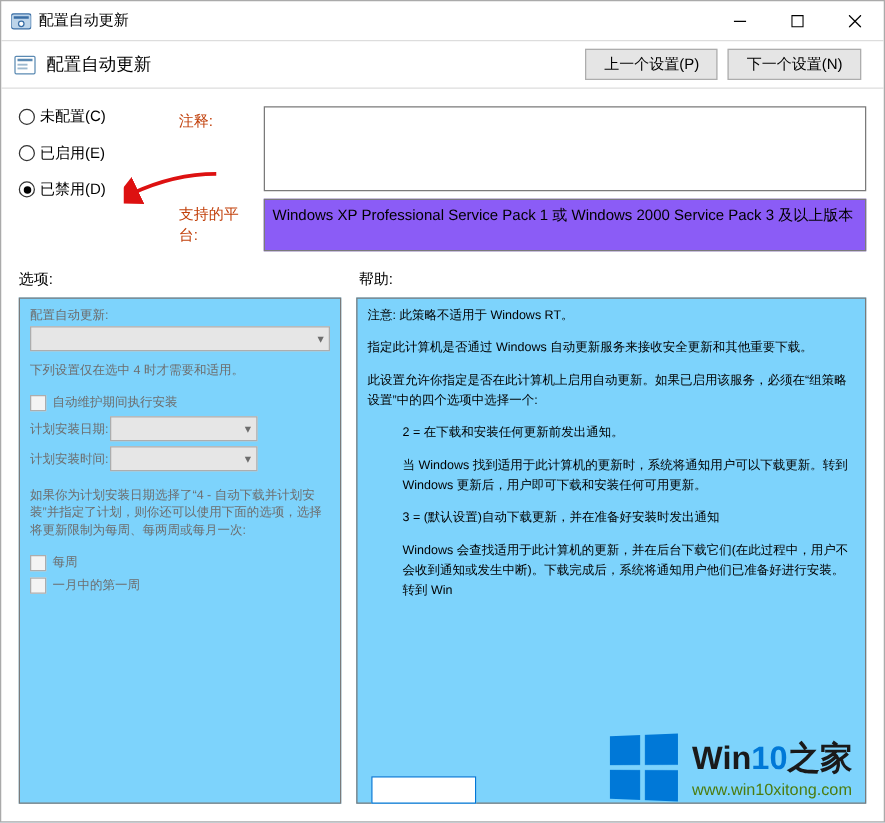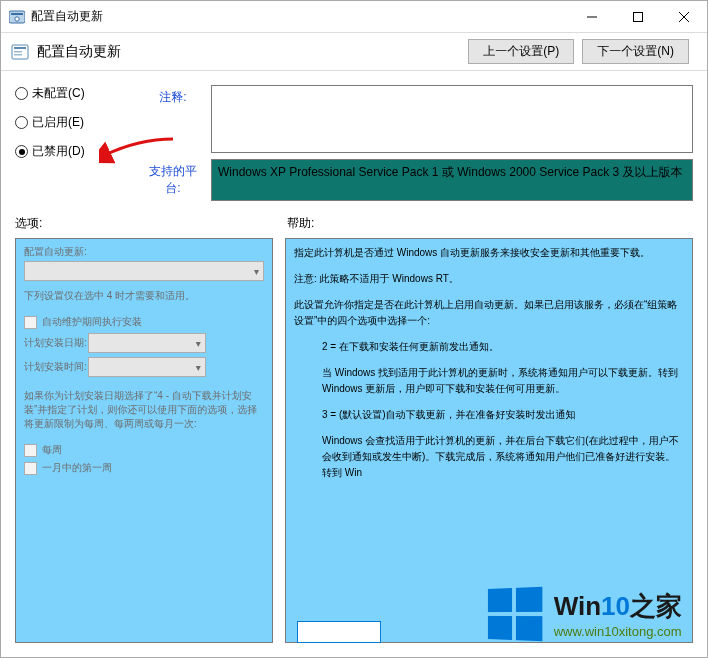--- a/index.html
+++ b/index.html
@@ -77,35 +77,35 @@
   .radio-dot.checked::after {
     content:""; width:6px; height:6px; background:#000; border-radius:50%;
   }
   .right-fields {
     flex:1;
     display:flex;
     flex-direction:column;
     gap:6px;
   }
   .field-row { display:flex; gap:8px; align-items:flex-start; }
-  .field-label { width:60px; text-align:center; color:#1d4ed8; padding-top:4px; }
+  .field-label { width:60px; text-align:left; color:#c2410c; padding-top:4px; }
   .textarea {
     flex:1;
     height: 68px;
     border:1px solid #7a7a7a;
     background:#fff;
     padding:4px;
     font-size:12px;
     resize:none;
     overflow-y:scroll;
   }
   .platform-box {
     flex:1;
     border:1px solid #7a7a7a;
-    background:#0f766e;
+    background:#8b5cf6;
     padding:4px 6px;
     font-size:12px;
     height: 42px;
     overflow-y:scroll;
   }
   .arrow {
     position:absolute;
     top: 64px; left: 98px;
     pointer-events:none;
   }
@@ -311,22 +311,22 @@
         <span class="chk"></span>
         <span>每周</span>
       </label>
       <label class="inline-row">
         <span class="chk"></span>
         <span>一月中的第一周</span>
       </label>
     </div>
 
     <div class="panel right">
+      <p>注意: 此策略不适用于 Windows RT。</p>
       <p>指定此计算机是否通过 Windows 自动更新服务来接收安全更新和其他重要下载。</p>
-      <p>注意: 此策略不适用于 Windows RT。</p>
       <p>此设置允许你指定是否在此计算机上启用自动更新。如果已启用该服务，必须在“组策略设置”中的四个选项中选择一个:</p>
       <p class="indent">2 = 在下载和安装任何更新前发出通知。</p>
       <p class="indent">当 Windows 找到适用于此计算机的更新时，系统将通知用户可以下载更新。转到 Windows 更新后，用户即可下载和安装任何可用更新。</p>
       <p class="indent">3 = (默认设置)自动下载更新，并在准备好安装时发出通知</p>
       <p class="indent">Windows 会查找适用于此计算机的更新，并在后台下载它们(在此过程中，用户不会收到通知或发生中断)。下载完成后，系统将通知用户他们已准备好进行安装。转到 Win</p>
     </div>
   </div>
 
   <div class="bottom-buttons"></div>
 

